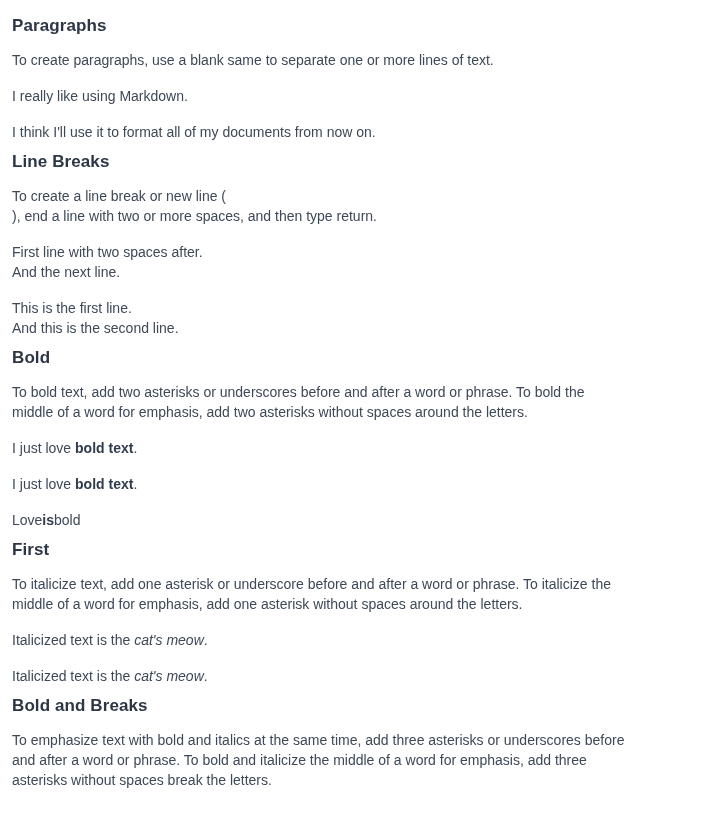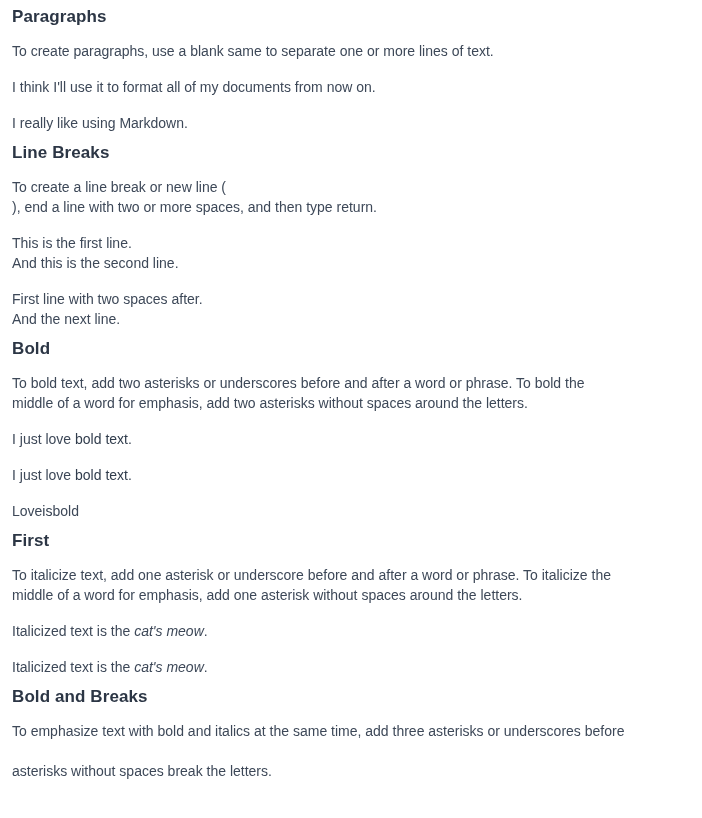--- a/index.html
+++ b/index.html
@@ -8,66 +8,66 @@
     background: #ffffff;
   }
   body {
     width: 702px;
     height: 818px;
     overflow: hidden;
     font-family: "Liberation Sans", "DejaVu Sans", sans-serif;
     -webkit-font-smoothing: antialiased;
   }
   .doc {
-    padding: 7px 12px 0 12px;
+    padding: 16px 12px 0 12px;
     max-width: 678px;
   }
   .doc h3 {
     font-size: 17px;
     line-height: 20px;
     font-weight: 700;
     color: var(--heading-color, #2c3645);
     margin: -6px 0 14px 0;
     letter-spacing: 0.1px;
   }
   .doc h3:first-child {
     margin-top: 0;
   }
   .doc p {
     font-size: 14px;
     line-height: 20px;
     color: var(--body-color, #3d4858);
     margin: 0 0 16px 0;
   }
   .doc strong {
-    font-weight: 400;
+    font-weight: 700;
     color: var(--bold-color, #303c4c);
   }
   .doc em {
     font-style: italic;
   }
 </style>
 </head>
 <body style="background: rgb(255, 255, 255);">
 
 <div class="doc">
   <div id="markdown-content">
       <h3>Paragraphs</h3>
       <p><span>To create paragraphs, use a blank same to separate one or more lines of text.</span></p>
+      <p><span>I really like using Markdown.</span></p>
       <p><span>I think I'll use it to format all of my documents from now on.</span></p>
-      <p><span>I really like using Markdown.</span></p>
       <h3>Line Breaks</h3>
       <p><span>To create a line break or new line (</span><br><span>), end a line with two or more spaces, and then type return.</span></p>
+      <p><span>First line with two spaces after.</span><br><span>And the next line.</span></p>
       <p><span>This is the first line.</span><br><span>And this is the second line.</span></p>
-      <p><span>First line with two spaces after.</span><br><span>And the next line.</span></p>
       <h3>Bold</h3>
       <p><span>To bold text, add two asterisks or underscores before and after a word or phrase. To bold the</span><br><span>middle of a word for emphasis, add two asterisks without spaces around the letters.</span></p>
       <p><span>I just love </span><strong>bold text</strong><span>.</span></p>
       <p><span>I just love </span><strong>bold text</strong><span>.</span></p>
       <p><span>Love</span><strong>is</strong><span>bold</span></p>
       <h3>First</h3>
       <p><span>To italicize text, add one asterisk or underscore before and after a word or phrase. To italicize the</span><br><span>middle of a word for emphasis, add one asterisk without spaces around the letters.</span></p>
       <p><span>Italicized text is the </span><em>cat's meow</em><span>.</span></p>
       <p><span>Italicized text is the </span><em>cat's meow</em><span>.</span></p>
       <h3>Bold and Breaks</h3>
-      <p><span>To emphasize text with bold and italics at the same time, add three asterisks or underscores before</span><br><br><span>asterisks without spaces break the letters.</span></p>
+      <p><span>To emphasize text with bold and italics at the same time, add three asterisks or underscores before</span><br><span>and after a word or phrase. To bold and italicize the middle of a word for emphasis, add three</span><br><span>asterisks without spaces break the letters.</span></p>
     </div>
 </div>
 
 </body></html>

